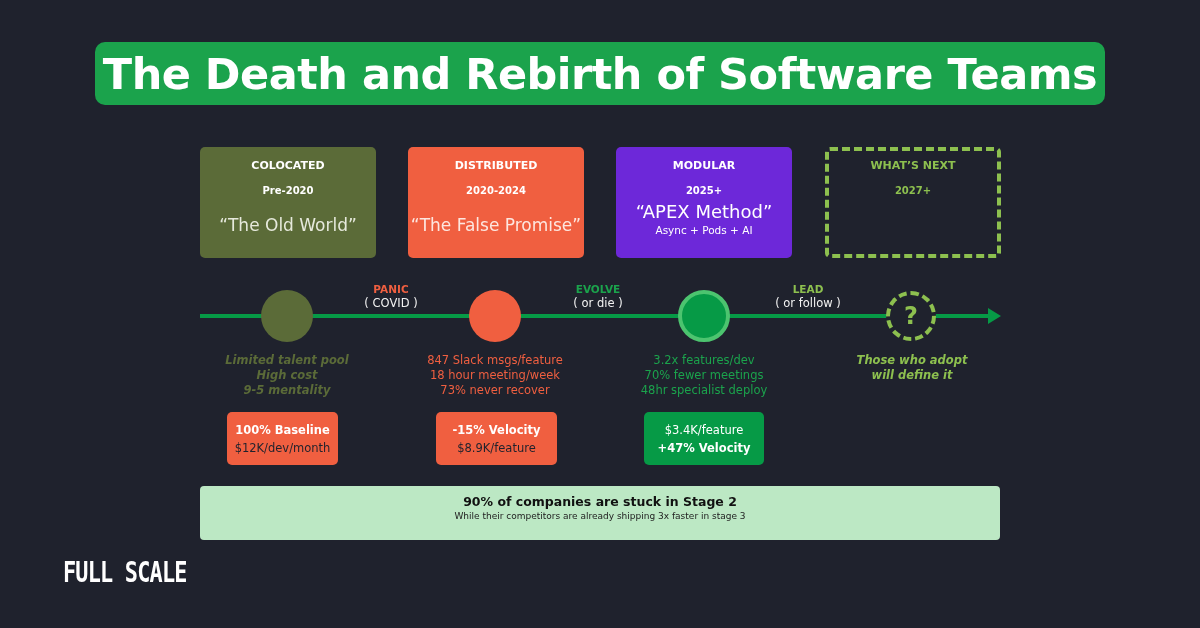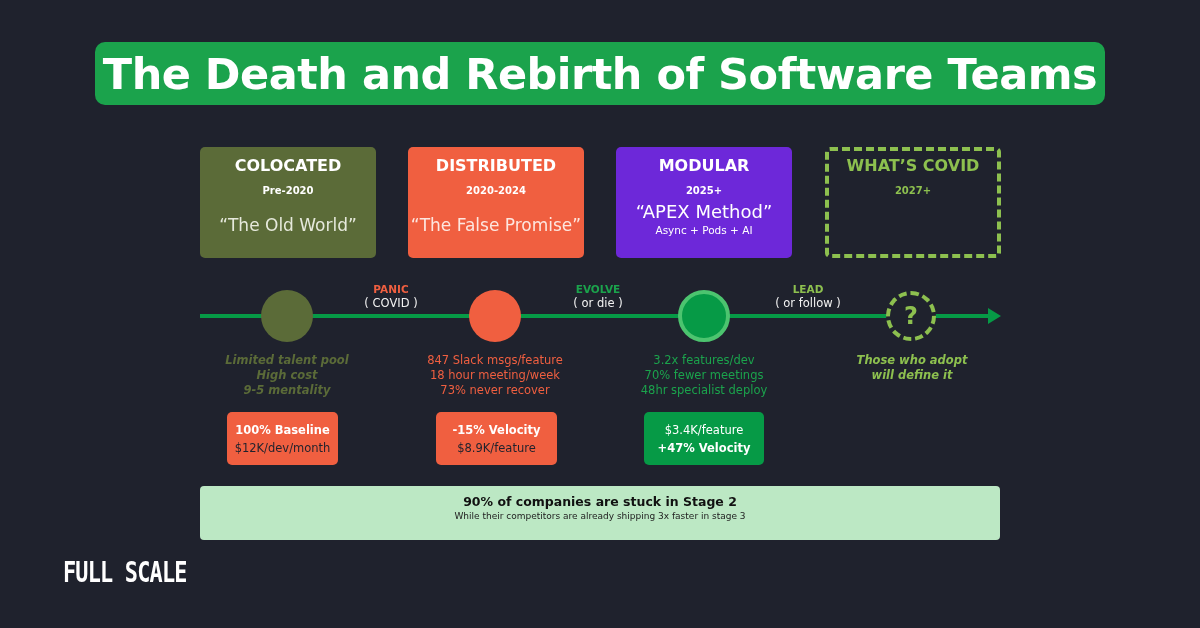--- a/index.html
+++ b/index.html
@@ -17,21 +17,21 @@
     display: flex; align-items: center; justify-content: center;
   }
   .title-banner h1 {
     font-family: "DejaVu Sans", sans-serif;
     font-weight: bold; font-size: 43px; color: #fff; letter-spacing: -0.5px;
   }
   .card {
     top: 147px; width: 176px; height: 111px; border-radius: 5px;
     text-align: center; padding-top: 9px;
   }
-  .card .name { font-weight: bold; font-size: 16px; line-height: 19px; }
+  .card .name { font-weight: bold; font-size: 11px; line-height: 19px; }
   .card .period { font-weight: bold; font-size: 10px; margin-top: 9px; line-height: 14px; }
   .card .sub { font-size: 17px; margin-top: 20px; line-height: 14px; }
   .card .big { font-size: 18px; margin-top: 3px; line-height: 22px; }
   .card .small { font-size: 10.5px; line-height: 14px; }
   .card.c1 { left: 200px; background: #5b6b38; }
   .card.c1 .sub { color: #e6e9dc; }
   .card.c2 { left: 408px; background: #f05f40; }
   .card.c2 .sub { color: #fde6df; }
   .card.c3 { left: 616px; background: #6d28d9; }
   .card.c4 {
@@ -114,21 +114,21 @@
   <div class="period">2020-2024</div>
   <div class="sub">“The False Promise”</div>
 </div>
 <div class="abs card c3">
   <div class="name">MODULAR</div>
   <div class="period">2025+</div>
   <div class="big">“APEX Method”</div>
   <div class="small">Async + Pods + AI</div>
 </div>
 <div class="abs card c4">
-  <div class="name">WHAT’S COVID</div>
+  <div class="name">WHAT’S NEXT</div>
   <div class="period">2027+</div>
 </div>
 
 <div class="abs timeline-line"></div>
 <div class="abs arrow-head"></div>
 
 <div class="abs node n1"></div>
 <div class="abs node n2"></div>
 <div class="abs node n3"></div>
 <div class="abs node n4">

